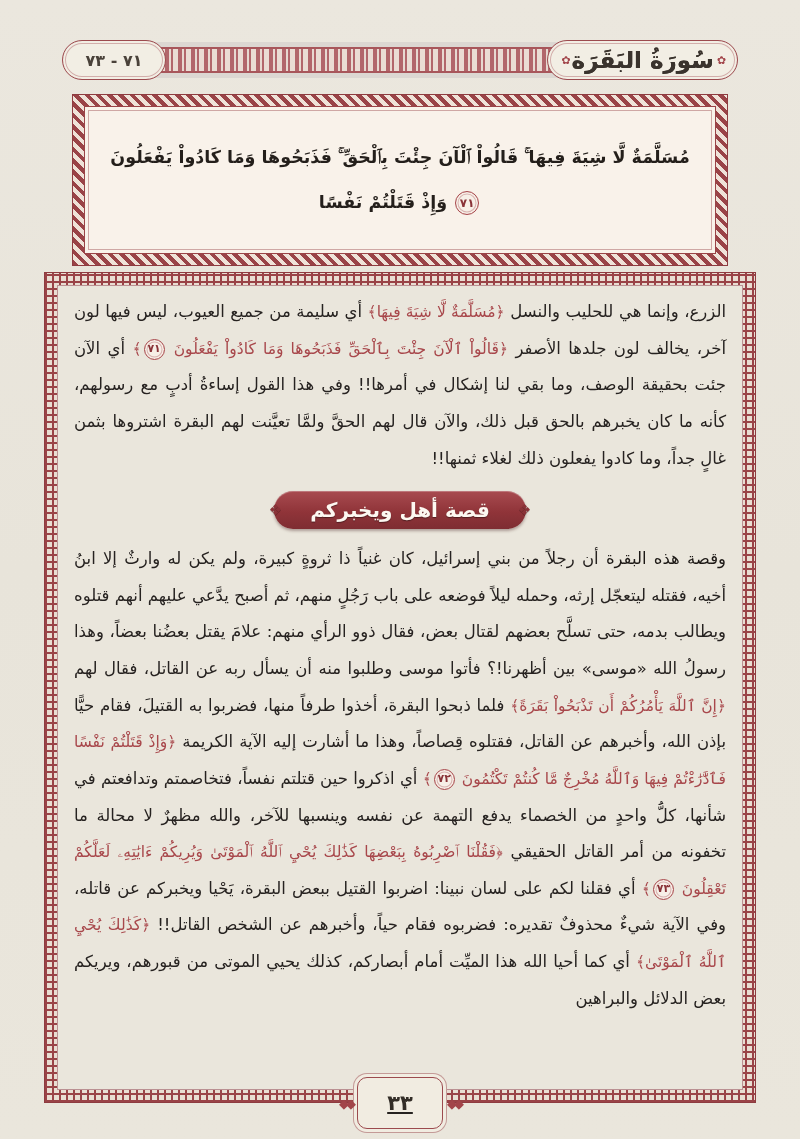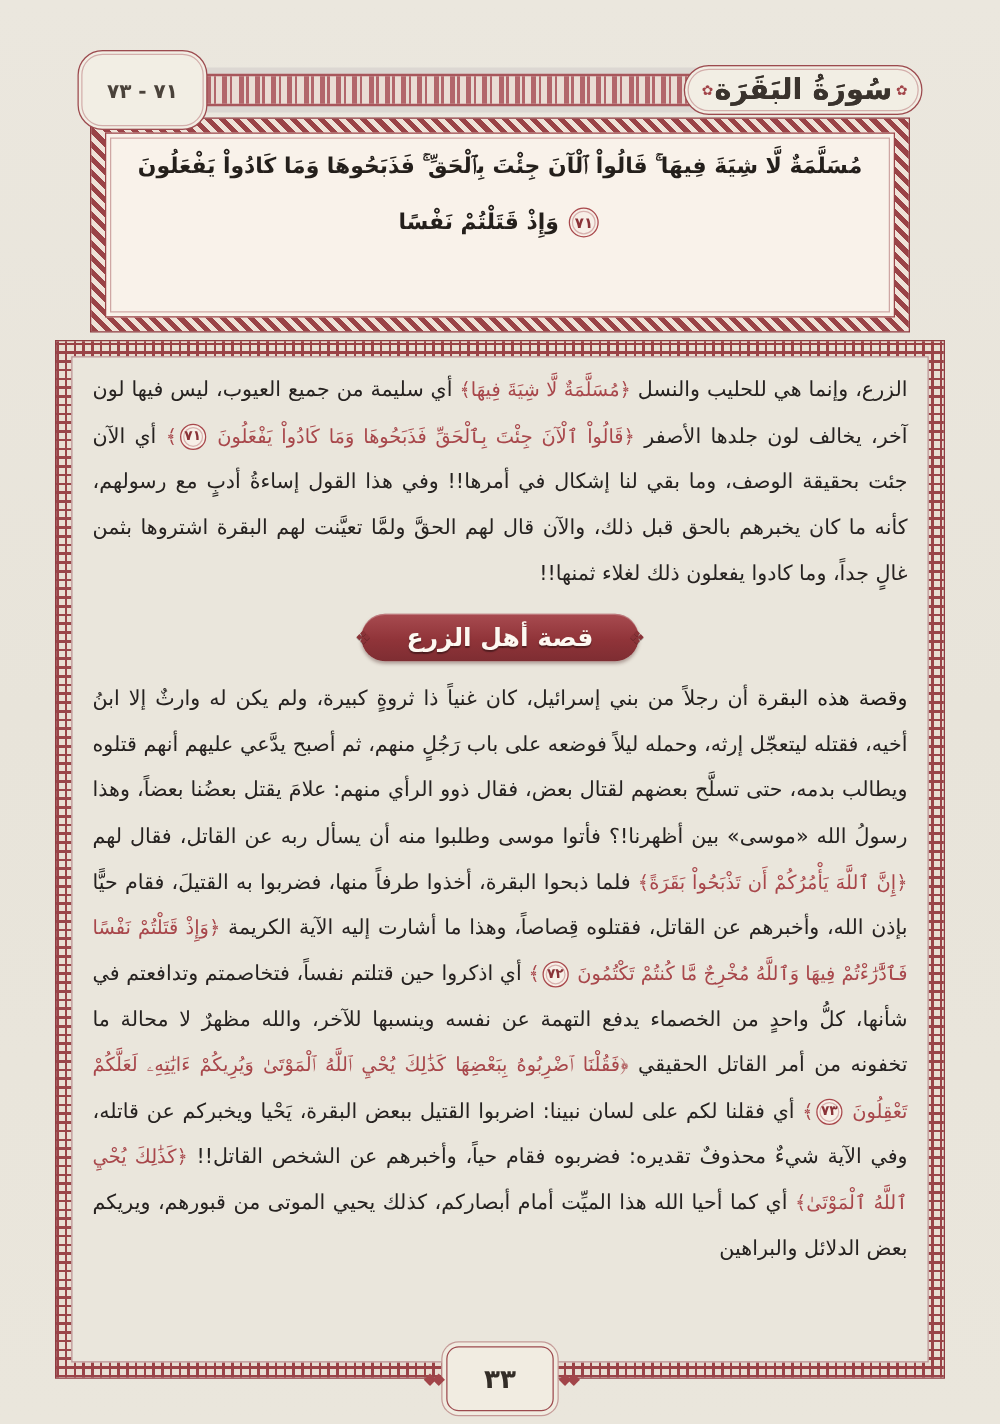--- a/index.html
+++ b/index.html
@@ -17,42 +17,42 @@
   
   .header{position:absolute;top:40px;left:62px;right:62px;display:flex;align-items:center;}
   .cartouche{
     background:#f2eee4;border:1.5px solid #9c4a4e;border-radius:20px;
     height:38px;display:flex;align-items:center;justify-content:center;
     box-shadow:inset 0 0 0 2px #f2eee4, inset 0 0 0 3px #d3aeab;
     position:relative;z-index:2;
   }
   .cartouche .orn{color:#a2454a;font-size:11px;letter-spacing:-2px;line-height:1;padding:0 3px;}
   .surah-cartouche{min-width:138px;padding:0 10px;}
-  .verse-cartouche{min-width:86px;padding:12px 8px;}
+  .verse-cartouche{min-width:86px;padding:0 8px;}
   .surah-title{font-size:23px;font-weight:bold;color:#3a332d;text-shadow:0 0 .4px #3a332d;}
   .verse-range{font-size:16px;font-weight:bold;color:#4a423a;}
   .header-band{
     flex:1;height:22px;margin:0 -14px;position:relative;z-index:1;
     background:
       repeating-linear-gradient(90deg,#b2666b 0 4px,#e7d9d1 4px 6px,#b2666b 6px 8px,#eadcd4 8px 13px);
     border-top:2px solid #a8565b;border-bottom:2px solid #a8565b;
     box-shadow:0 -5px 0 #dcd7d2, 0 5px 0 #dcd7d2;
   }
   
   .quran-frame{
     position:absolute;top:94px;left:72px;right:72px;height:172px;box-sizing:border-box;
     padding:11px;
     background:repeating-linear-gradient(45deg,#9a4347 0 4px,#efe2d8 4px 8px);
     border:1px solid #8e3b40;
   }
   .quran-inner{
     width:100%;height:100%;box-sizing:border-box;
     background:#f9f2ea;border:1px solid #9a4347;
     outline:1px solid #cfa7a4;outline-offset:-5px;
-    display:flex;flex-direction:row;justify-content:center;
+    display:flex;flex-direction:column;justify-content:center;
     padding:4px 14px;
     gap:15px;
   }
   .quran-line{
     text-align:center;font-size:17.5px;line-height:2.55;font-weight:bold;color:#241f1b;
     letter-spacing:.2px;
   }
   
   .main-frame{
     position:absolute;top:272px;left:44px;right:44px;bottom:36px;box-sizing:border-box;
@@ -92,21 +92,21 @@
   }
   .section-pill span{color:#fdf8f1;font-size:20px;font-weight:bold;text-shadow:0 1px 1px rgba(0,0,0,.4);}
   
   .page-medallion{
     position:absolute;bottom:10px;left:50%;transform:translateX(-50%);
     display:flex;align-items:center;z-index:5;
   }
   .medallion-core{
     background:#f1ece1;border:1px solid #9c4a4e;border-radius:10px;
     box-shadow:0 0 0 3px #f1ece1, 0 0 0 4px #c49a97;
-    min-width:84px;height:50px;display:flex;align-items:center;justify-content:center;
+    min-width:84px;height:50px;display:flex;align-items:center;justify-content:center;text-decoration:underline;
   }
   .page-number{font-size:21px;font-weight:bold;color:#332d27;}
   .medallion-orn{color:#a2454a;font-size:13px;letter-spacing:-3px;padding:0 4px;}
 </style>
 </head>
 <body>
 
 <div class="header">
   <div class="cartouche surah-cartouche">
     <span class="orn">✿</span>
@@ -124,21 +124,21 @@
     <div class="quran-line"><span class="seg-qb">مُسَلَّمَةٌ لَّا شِيَةَ فِيهَا ۚ قَالُواْ ٱلْآنَ جِئْتَ بِٱلْحَقِّ ۚ فَذَبَحُوهَا وَمَا كَادُواْ يَفْعَلُونَ </span><span class="seg-v">٧١</span><span class="seg-qb"> وَإِذْ قَتَلْتُمْ نَفْسًا</span></div>
   </div>
 </div>
 
 <div class="main-frame">
   <div class="main-inner">
     <p class="commentary"><span class="seg-t">الزرع، وإنما هي للحليب والنسل </span><span class="seg-q">﴿مُسَلَّمَةٌ لَّا شِيَةَ فِيهَا﴾</span><span class="seg-t"> أي سليمة من جميع العيوب، ليس فيها لون آخر، يخالف لون جلدها الأصفر </span><span class="seg-q">﴿قَالُواْ ٱلْآنَ جِئْتَ بِٱلْحَقِّ فَذَبَحُوهَا وَمَا كَادُواْ يَفْعَلُونَ </span><span class="seg-v">٧١</span><span class="seg-q">﴾</span><span class="seg-t"> أي الآن جئت بحقيقة الوصف، وما بقي لنا إشكال في أمرها!! وفي هذا القول إساءةُ أدبٍ مع رسولهم، كأنه ما كان يخبرهم بالحق قبل ذلك، والآن قال لهم الحقَّ ولمَّا تعيَّنت لهم البقرة اشتروها بثمن غالٍ جداً، وما كادوا يفعلون ذلك لغلاء ثمنها!!</span></p>
     <div class="heading-row">
       <span class="pill-orn">❖</span>
       <div class="section-pill">
-        <span>قصة أهل الزرع</span>
+        <span>قصة أهل ويخبركم</span>
       </div>
       <span class="pill-orn">❖</span>
     </div>
     <p class="commentary"><span class="seg-b">وقصة هذه البقرة</span><span class="seg-t"> أن رجلاً من بني إسرائيل، كان غنياً ذا ثروةٍ كبيرة، ولم يكن له وارثٌ إلا ابنُ أخيه، فقتله ليتعجّل إرثه، وحمله ليلاً فوضعه على باب رَجُلٍ منهم، ثم أصبح يدَّعي عليهم أنهم قتلوه ويطالب بدمه، حتى تسلَّح بعضهم لقتال بعض، فقال ذوو الرأي منهم: علامَ يقتل بعضُنا بعضاً، وهذا رسولُ الله «موسى» بين أظهرنا!؟ فأتوا موسى وطلبوا منه أن يسأل ربه عن القاتل، فقال لهم </span><span class="seg-q">﴿إِنَّ ٱللَّهَ يَأْمُرُكُمْ أَن تَذْبَحُواْ بَقَرَةً﴾</span><span class="seg-t"> فلما ذبحوا البقرة، أخذوا طرفاً منها، فضربوا به القتيلَ، فقام حيًّا بإذن الله، وأخبرهم عن القاتل، فقتلوه قِصاصاً، وهذا ما أشارت إليه الآية الكريمة </span><span class="seg-q">﴿وَإِذْ قَتَلْتُمْ نَفْسًا فَٱدَّٰرَٰءْتُمْ فِيهَا وَٱللَّهُ مُخْرِجٌ مَّا كُنتُمْ تَكْتُمُونَ </span><span class="seg-v">٧٢</span><span class="seg-q">﴾</span><span class="seg-t"> أي اذكروا حين قتلتم نفساً، فتخاصمتم وتدافعتم في شأنها، كلُّ واحدٍ من الخصماء يدفع التهمة عن نفسه وينسبها للآخر، والله مظهرٌ لا محالة ما تخفونه من أمر القاتل الحقيقي </span><span class="seg-q">﴿فَقُلْنَا ٱضْرِبُوهُ بِبَعْضِهَا كَذَٰلِكَ يُحْيِ ٱللَّهُ ٱلْمَوْتَىٰ وَيُرِيكُمْ ءَايَٰتِهِۦ لَعَلَّكُمْ تَعْقِلُونَ </span><span class="seg-v">٧٣</span><span class="seg-q">﴾</span><span class="seg-t"> أي فقلنا لكم على لسان نبينا: اضربوا القتيل ببعض البقرة، يَحْيا ويخبركم عن قاتله، وفي الآية شيءٌ محذوفٌ تقديره: فضربوه فقام حياً، وأخبرهم عن الشخص القاتل!! </span><span class="seg-q">﴿كَذَٰلِكَ يُحْيِ ٱللَّهُ ٱلْمَوْتَىٰ﴾</span><span class="seg-t"> أي كما أحيا الله هذا الميِّت أمام أبصاركم، كذلك يحيي الموتى من قبورهم، ويريكم بعض الدلائل والبراهين</span></p>
   </div>
 </div>
 
 <div class="page-medallion">
   <span class="medallion-orn">◆◆</span>
   <div class="medallion-core">

